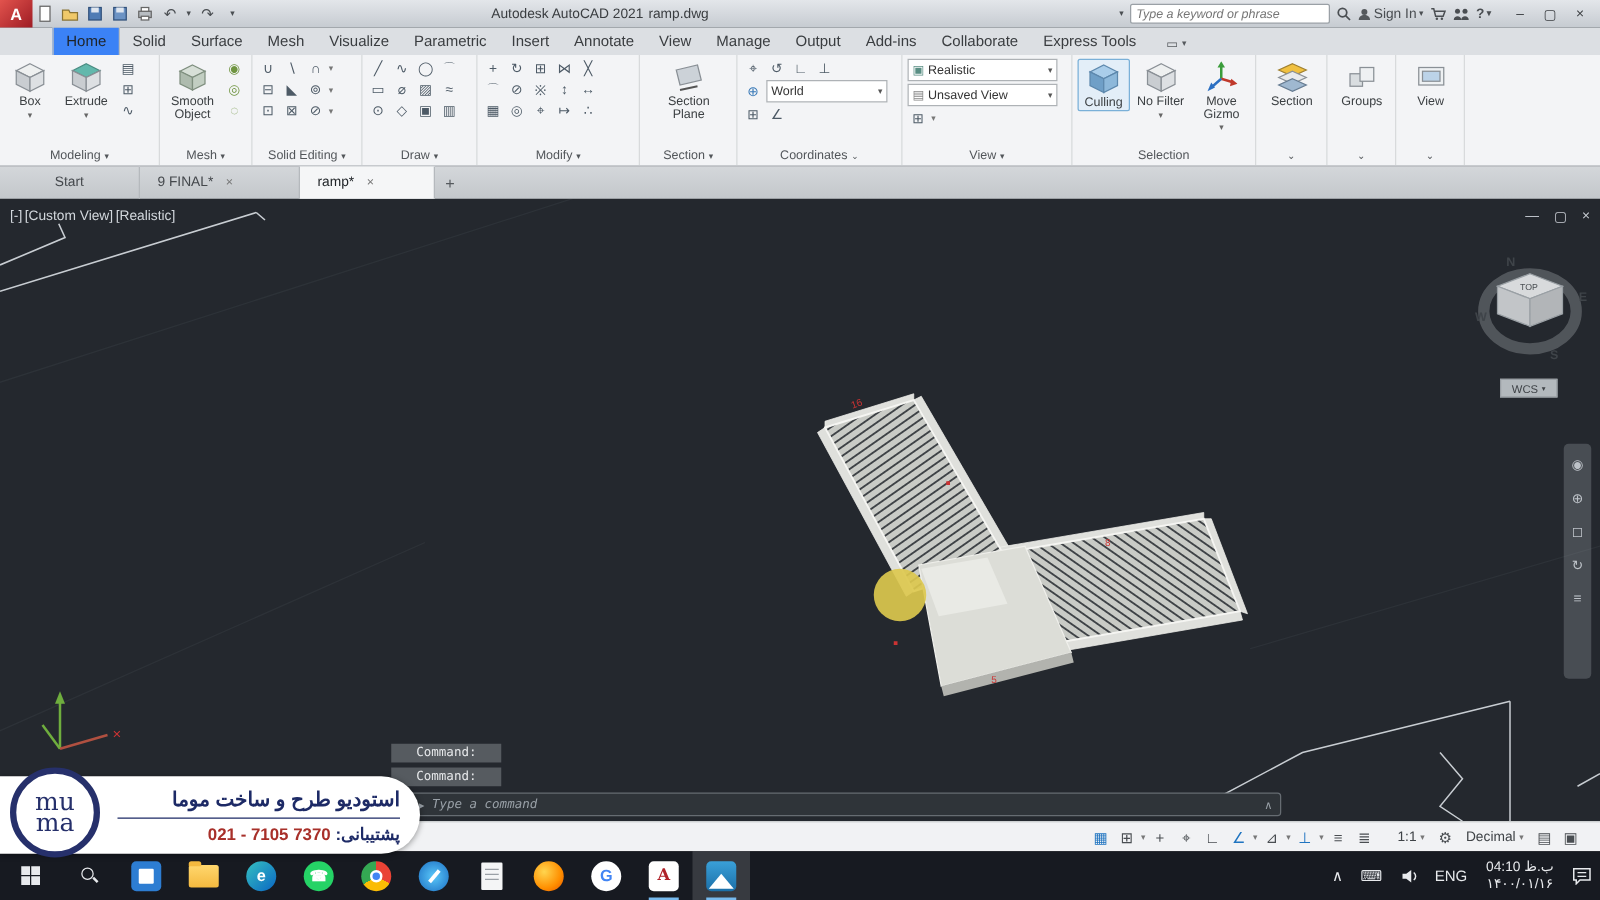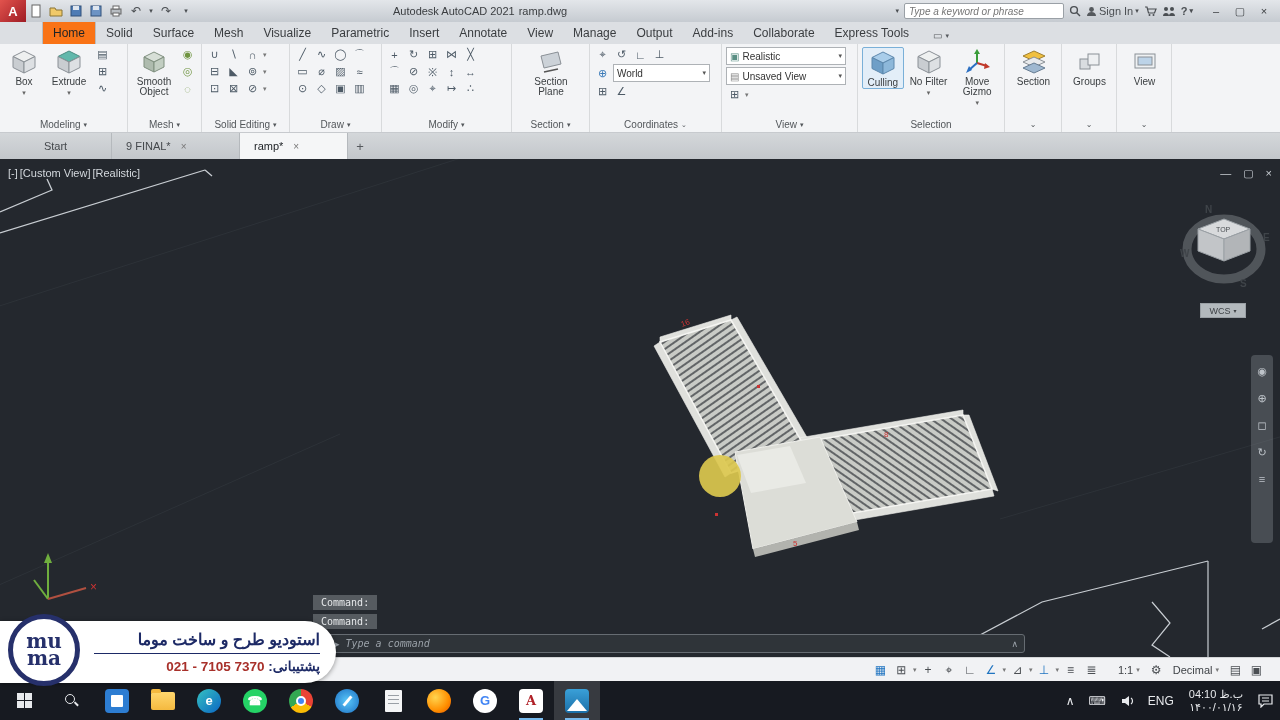--- a/index.html
+++ b/index.html
@@ -22,21 +22,21 @@
   .searchbox{width:160px;height:16px;border:1px solid #9aa0a6;background:#fff;border-radius:2px;
     font-size:10px;font-style:italic;color:#8a9096;padding:0 4px;font-family:"Liberation Sans",sans-serif}
   .tb-ic{color:#4a4e52;font-size:11px;display:flex;align-items:center;gap:2px}
   .winbtns{display:flex;margin-left:6px}
   .winbtn{width:24px;height:20px;display:flex;align-items:center;justify-content:center;font-size:11px;color:#3a3d40}
 
   
   .ribbon-tabs{left:0;top:22px;width:1280px;height:22px;background:#dcdfe3;
     display:flex;align-items:flex-end;padding-left:42px;font-size:12px;color:#3a3d40;z-index:39}
   .rtab{padding:3px 10px;line-height:16px}
-  .rtab.active{background:#f97316;border:1px solid #b8bcc0;border-bottom:none;color:#1f2326}
+  .rtab.active{background:#3b82f6;border:1px solid #b8bcc0;border-bottom:none;color:#1f2326}
   .ribbon-toggle{margin-left:8px;padding:3px 6px;display:flex;gap:3px;align-items:center;color:#55595d;font-size:10px}
 
   
   .ribbon{left:0;top:44px;width:1280px;height:89px;background:#f3f4f6;border-bottom:1px solid #c7cace;
     display:flex;z-index:38}
   .panel{height:100%;display:flex;flex-direction:column;border-right:1px solid #d8dadc}
   .panel-body{flex:1;display:flex;align-items:flex-start;padding:3px 3px 0 4px;gap:3px}
   .panel-label{height:15px;display:flex;align-items:center;justify-content:center;
     font-size:10px;color:#52565a;gap:3px}
   .bb{display:flex;flex-direction:column;align-items:center;text-align:center;
@@ -68,21 +68,21 @@
   .viewport{left:0;top:159px;width:1280px;height:498px;background:#24282e;overflow:hidden;z-index:1}
   .vp-label{position:absolute;left:8px;top:8px;font-size:11px;color:#d3d8dd;display:flex;gap:2px}
   .vp-winbtns{position:absolute;right:8px;top:8px;display:flex;gap:12px;color:#c9ced4;font-size:11px}
   .viewcube{position:absolute;left:1178px;top:38px;width:96px;height:112px}
   .wcsbtn{position:absolute;left:1200px;top:144px;width:46px;height:15px;background:rgba(205,210,214,.85);
     border:1px solid #9aa0a5;font-size:9px;color:#3e4246;display:flex;align-items:center;justify-content:center;gap:3px}
   .navbar{position:absolute;left:1251px;top:196px;width:22px;height:188px;background:rgba(150,156,162,.32);
     border-radius:4px;display:flex;flex-direction:column;align-items:center;gap:14px;padding-top:10px;
     color:rgba(230,235,240,.75);font-size:11px}
   .cmd-hist{position:absolute;left:313px;height:15px;background:rgba(95,100,105,.85);color:#e6e8ea;
-    font-family:"DejaVu Sans Mono",monospace;font-size:10px;display:flex;align-items:center;padding:0 8px}
+    font-family:"DejaVu Sans Mono",monospace;font-size:10px;display:flex;align-items:center;padding:0 20px}
   .cmd-bar{position:absolute;left:313px;top:475px;width:712px;height:19px;background:#2f3439;
     border:1px solid #666c72;border-radius:3px;display:flex;align-items:center;gap:6px;padding:0 6px;
     color:#9aa1a8;font-size:11px}
   .cmd-bar .ph{font-style:italic;font-family:"DejaVu Sans Mono",monospace;font-size:10px}
   .cmd-bar .up{margin-left:auto;font-size:9px}
 
   
   .statusbar{left:0;top:657px;width:1280px;height:24px;background:#f1f2f4;border-top:1px solid #d4d6d8;
     display:flex;align-items:center;justify-content:flex-end;gap:2px;padding-right:14px;
     font-size:11px;color:#3f4347;z-index:36}
@@ -112,21 +112,21 @@
   .tray{margin-left:auto;display:flex;align-items:center;height:100%}
   .tray-ic{padding:0 7px;height:100%;display:flex;align-items:center;justify-content:center;font-size:12px;color:#e8eaed}
   .clock{padding:0 8px;text-align:center;font-size:11px;line-height:13px}
 
   
   .muma{left:0;top:612px;width:336px;height:78px;z-index:50}
   .muma-pill{position:absolute;left:0;top:9px;width:336px;height:62px;background:#fff;
     border-radius:0 34px 34px 0;box-shadow:0 1px 5px rgba(0,0,0,.4)}
   .muma-logo{position:absolute;left:8px;top:2px;width:72px;height:72px;background:#fff;
     border:5px solid #26306b;border-radius:50%;display:flex;flex-direction:column;align-items:center;justify-content:center;
-    color:#26306b;font-weight:bold;font-size:20px;line-height:17px;font-family:"DejaVu Serif",serif}
+    color:#26306b;font-weight:normal;font-size:20px;line-height:17px;font-family:"DejaVu Serif",serif}
   .muma-text{position:absolute;left:94px;top:18px;width:226px;direction:rtl}
   .muma-l1{color:#1d2a66;font-size:16px;font-weight:bold;padding-bottom:4px;border-bottom:1.5px solid #1d2a66}
   .muma-l2{margin-top:4px;font-size:13.5px;color:#1d2a66;font-weight:bold}
   .muma-l2 .num{color:#a8302a}
 </style>
 </head>
 <body>
 
 <div class="screen">
 

